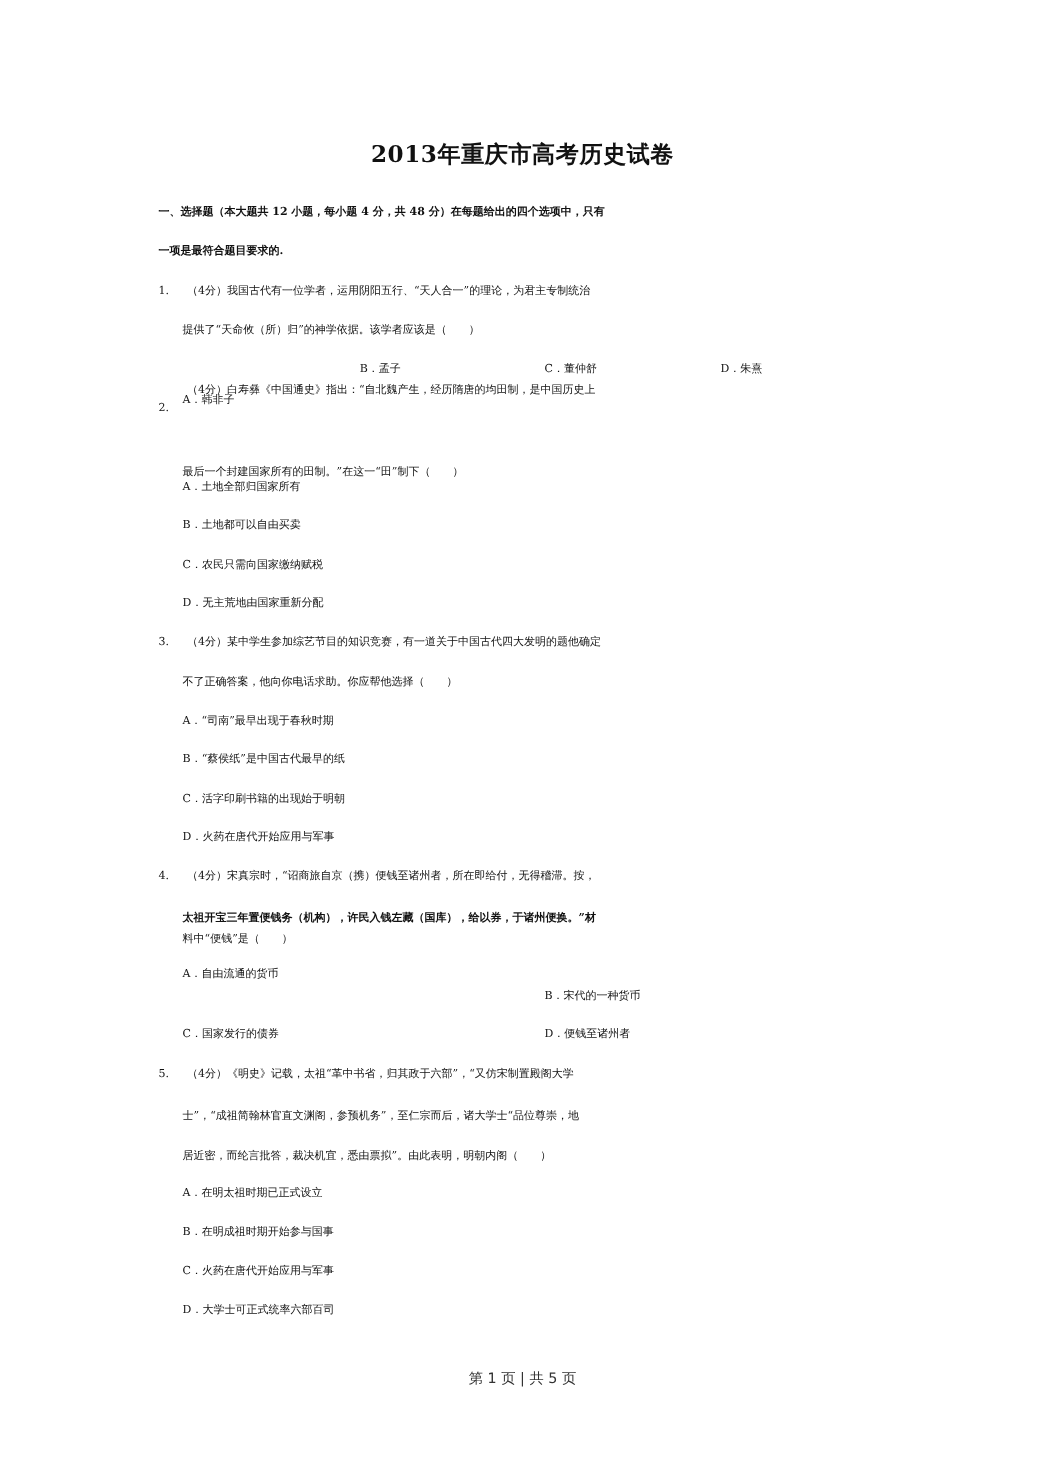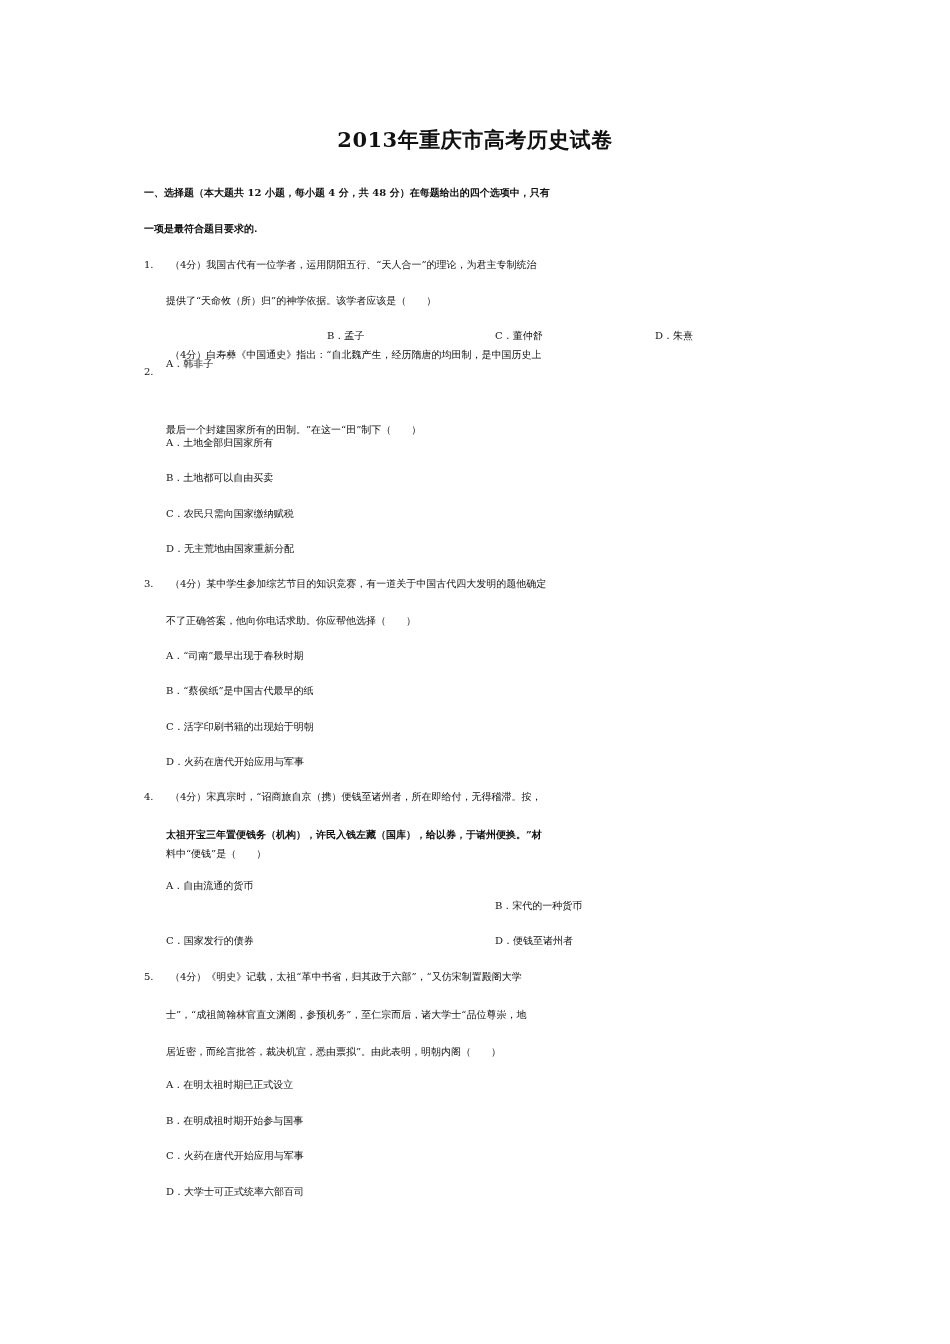--- a/index.html
+++ b/index.html
@@ -75,13 +75,14 @@
     <div class="line num" style="top:967px;">5.</div>
     <div class="line" style="top:967px; left:170px;">（4分）《明史》记载，太祖“革中书省，归其政于六部”，“又仿宋制置殿阁大学</div>
     <div class="line cont" style="top:1005px;">士”，“成祖简翰林官直文渊阁，参预机务”，至仁宗而后，诸大学士“品位尊崇，地</div>
     <div class="line cont" style="top:1042px;">居近密，而纶言批答，裁决机宜，悉由票拟”。由此表明，明朝内阁（　　）</div>
     <div class="line opt" style="top:1075px;">A．在明太祖时期已正式设立</div>
     <div class="line opt" style="top:1111px;">B．在明成祖时期开始参与国事</div>
     <div class="line opt" style="top:1146px;">C．火药在唐代开始应用与军事</div>
     <div class="line opt" style="top:1182px;">D．大学士可正式统率六部百司</div>
   </div>
 
+  <div class="footer">第 1 页  | 共 5 页</div>
 </div>
 
 </body></html>

